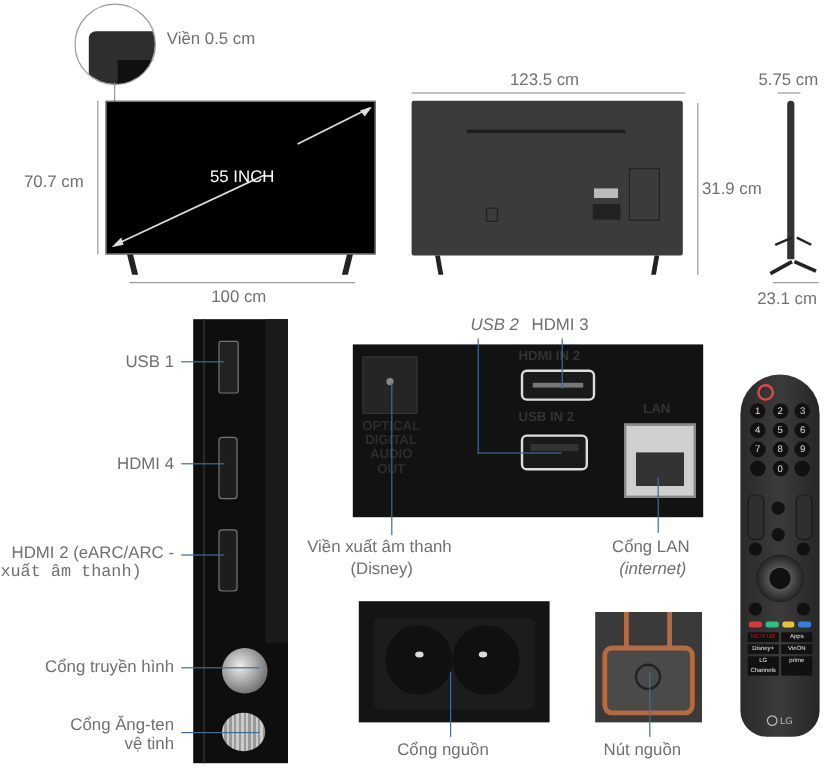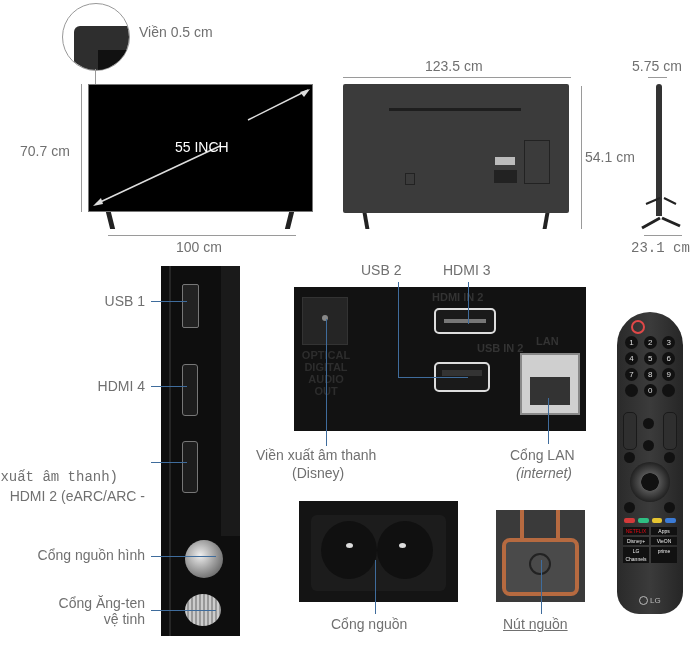--- a/index.html
+++ b/index.html
@@ -51,35 +51,35 @@
     <div class="abs" style="left:46px;top:24px;width:132px;height:3px;background:#1e1e1e;"></div>
     <div class="abs" style="left:62px;top:89px;width:8px;height:10px;border:1px solid #222;"></div>
     <div class="abs" style="left:152px;top:73px;width:20px;height:8px;background:#bbb;"></div>
     <div class="abs" style="left:151px;top:86px;width:23px;height:13px;background:#222;"></div>
     <div class="abs" style="left:181px;top:56px;width:24px;height:42px;border:1px solid #222;"></div>
   </div>
   <div class="abs" style="left:364px;top:213px;width:4px;height:16px;background:#222;transform:skewX(10deg);"></div>
   <div class="abs" style="left:544px;top:213px;width:4px;height:16px;background:#222;transform:skewX(-10deg);"></div>
 
   <div class="dim" style="left:581px;top:86px;width:1px;height:143px;"></div>
-  <div class="lbl" style="left:585px;top:149px;">54.1 cm</div>
+  <div class="lbl" style="left:585px;top:149px;">31.9 cm</div>
 </div>
 
 <div>
   <div class="lbl" style="left:632px;top:58px;">5.75 cm</div>
   <div class="dim" style="left:648px;top:77px;width:19px;height:1px;"></div>
   <div class="abs" style="left:656px;top:84px;width:6px;height:132px;background:#333;border-radius:3px 3px 0 0;"></div>
   <svg class="abs" style="left:640px;top:196px;" width="44" height="36">
     <line x1="6" y1="8" x2="20" y2="2" stroke="#222" stroke-width="2"></line>
     <line x1="24" y1="2" x2="36" y2="8" stroke="#222" stroke-width="2"></line>
     <line x1="2" y1="32" x2="20" y2="22" stroke="#222" stroke-width="3"></line>
     <line x1="22" y1="22" x2="40" y2="30" stroke="#222" stroke-width="3"></line>
   </svg>
   <div class="dim" style="left:644px;top:235px;width:38px;height:1px;"></div>
-  <div class="lbl" style="left:631px;top:240px;font-family:Liberation Mono, monospace;">23.1 cm</div>
+  <div class="lbl" style="left:631px;top:240px;">23.1 cm</div>
 </div>
 
 <div>
   <div class="abs" style="left:161px;top:266px;width:79px;height:370px;background:#0e0e0e;">
     <div class="abs" style="left:8px;top:0;width:2px;height:370px;background:#262626;"></div>
     <div class="abs" style="left:60px;top:0;width:19px;height:270px;background:#1a1a1a;"></div>
 
     <div class="abs" style="left:21px;top:18px;width:15px;height:42px;border:1px solid #777;border-radius:2px;background:#222;"></div>
 
     <div class="abs" style="left:21px;top:98px;width:14px;height:50px;border:1px solid #777;border-radius:3px;background:#1d1d1d;"></div>
@@ -92,47 +92,47 @@
   </div>
 
   <div class="lead" style="left:151px;top:301px;width:36px;height:1px;"></div>
   <div class="lead" style="left:151px;top:386px;width:36px;height:1px;"></div>
   <div class="lead" style="left:151px;top:462px;width:36px;height:1px;"></div>
   <div class="lead" style="left:151px;top:556px;width:65px;height:1px;"></div>
   <div class="lead" style="left:151px;top:610px;width:65px;height:1px;"></div>
 
   <div class="lbl r" style="right:555px;top:293px;">USB 1</div>
   <div class="lbl r" style="right:555px;top:378px;">HDMI 4</div>
-  <div class="lbl r" style="right:555px;top:452px;margin-top:36px;">HDMI 2 (eARC/ARC -</div>
+  <div class="lbl r" style="right:555px;top:452px;">HDMI 2 (eARC/ARC -</div>
   <div class="lbl r" style="right:582px;top:469px;font-family:Liberation Mono, monospace;">xuất âm thanh)</div>
-  <div class="lbl r" style="right:555px;top:547px;">Cổng nguồn hình</div>
+  <div class="lbl r" style="right:555px;top:547px;">Cổng truyền hình</div>
   <div class="lbl r" style="right:555px;top:595px;">Cổng Ăng-ten</div>
   <div class="lbl r" style="right:555px;top:611px;text-align:right;">vệ tinh</div>
 </div>
 
 <div>
-  <div class="lbl" style="left:361px;top:262px;">USB 2</div>
+  <div class="lbl" style="left:392px;top:262px;font-style:italic;">USB 2</div>
   <div class="lbl" style="left:443px;top:262px;">HDMI 3</div>
 
   <div class="abs" style="left:294px;top:287px;width:292px;height:144px;background:#121212;">
 
     <div class="abs" style="left:8px;top:10px;width:44px;height:46px;background:#252525;border:1px solid #333;">
       <div class="abs" style="left:19px;top:17px;width:6px;height:6px;border-radius:50%;background:#888;"></div>
     </div>
     <div class="abs" style="left:2px;top:62px;width:60px;color:#2d2d2d;font-size:11px;font-weight:bold;text-align:center;line-height:12px;">
       <div>OPTICAL</div>
       <div>DIGITAL</div>
       <div>AUDIO OUT</div>
     </div>
 
     <div class="abs" style="left:138px;top:4px;color:#333;font-size:11px;font-weight:bold;">HDMI IN 2</div>
     <div class="abs" style="left:140px;top:21px;width:62px;height:26px;border:2px solid #ddd;border-radius:5px;background:#1a1a1a;box-sizing:border-box;">
       <div class="abs" style="left:8px;top:9px;width:42px;height:4px;background:#777;"></div>
     </div>
-    <div class="abs" style="left:138px;top:55px;color:#333;font-size:11px;font-weight:bold;margin-left:45px;">USB IN 2</div>
+    <div class="abs" style="left:138px;top:55px;color:#333;font-size:11px;font-weight:bold;">USB IN 2</div>
     <div class="abs" style="left:140px;top:75px;width:56px;height:30px;border:2px solid #ddd;border-radius:5px;background:#1a1a1a;box-sizing:border-box;">
       <div class="abs" style="left:6px;top:6px;width:40px;height:6px;background:#333;"></div>
     </div>
 
     <div class="abs" style="left:242px;top:48px;color:#333;font-size:11px;font-weight:bold;">LAN</div>
     <div class="abs" style="left:226px;top:66px;width:60px;height:62px;background:#cfcfcf;border:2px solid #888;box-sizing:border-box;">
       <div class="abs" style="left:8px;top:22px;width:40px;height:28px;background:#333;"></div>
     </div>
   </div>
 
@@ -158,21 +158,21 @@
   </div>
   <div class="lead" style="left:375px;top:560px;width:1px;height:54px;"></div>
   <div class="lbl" style="left:331px;top:616px;">Cổng nguồn</div>
 
   <div class="abs" style="left:496px;top:510px;width:89px;height:92px;background:#3a3a3a;">
     <div class="abs" style="left:24px;top:0;width:40px;height:30px;border-left:4px solid #b66a40;border-right:4px solid #b66a40;box-sizing:border-box;"></div>
     <div class="abs" style="left:6px;top:28px;width:77px;height:58px;border:4px solid #b66a40;border-radius:8px;background:#4a4a4a;box-sizing:border-box;"></div>
     <div class="abs" style="left:33px;top:43px;width:22px;height:22px;border:2px solid #222;border-radius:50%;box-sizing:border-box;"></div>
   </div>
   <div class="lead" style="left:541px;top:560px;width:1px;height:54px;"></div>
-  <div class="lbl" style="left:503px;top:616px;text-decoration:underline;">Nút nguồn</div>
+  <div class="lbl" style="left:503px;top:616px;">Nút nguồn</div>
 </div>
 
 <div class="abs" style="left:617px;top:312px;width:66px;height:302px;background:linear-gradient(90deg,#2a2a2a,#3b3b3b 50%,#262626);border-radius:33px 33px 22px 22px;">
   <div class="abs" style="left:14px;top:8px;width:10px;height:10px;border:2px solid #e04848;border-radius:50%;"></div>
   <div class="abs" style="left:8px;top:24px;width:52px;display:grid;grid-template-columns:repeat(3,1fr);gap:3px 4px;">
     <div style="background:#111;border-radius:50%;width:13px;height:13px;color:#ddd;font-size:8px;text-align:center;line-height:13px;">1</div>
     <div style="background:#111;border-radius:50%;width:13px;height:13px;color:#ddd;font-size:8px;text-align:center;line-height:13px;">2</div>
     <div style="background:#111;border-radius:50%;width:13px;height:13px;color:#ddd;font-size:8px;text-align:center;line-height:13px;">3</div>
     <div style="background:#111;border-radius:50%;width:13px;height:13px;color:#ddd;font-size:8px;text-align:center;line-height:13px;">4</div>
     <div style="background:#111;border-radius:50%;width:13px;height:13px;color:#ddd;font-size:8px;text-align:center;line-height:13px;">5</div>

